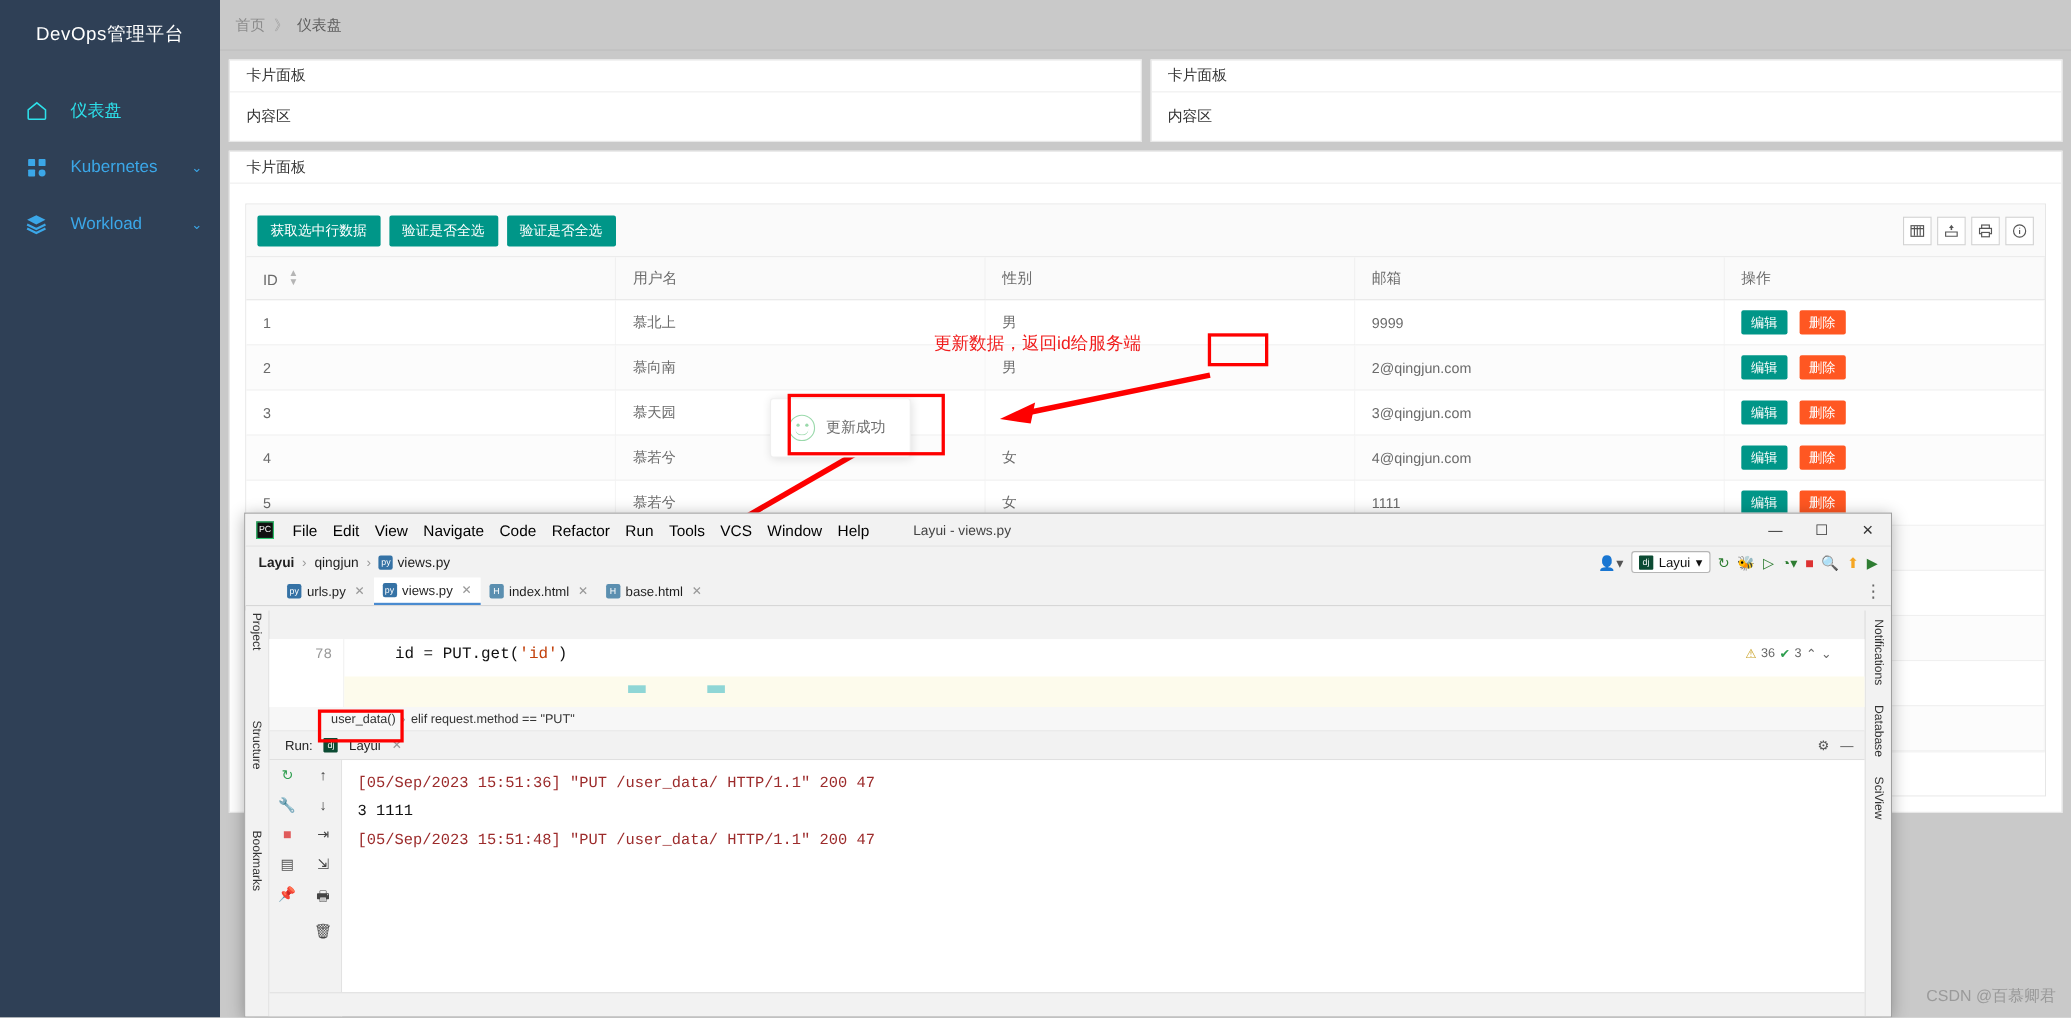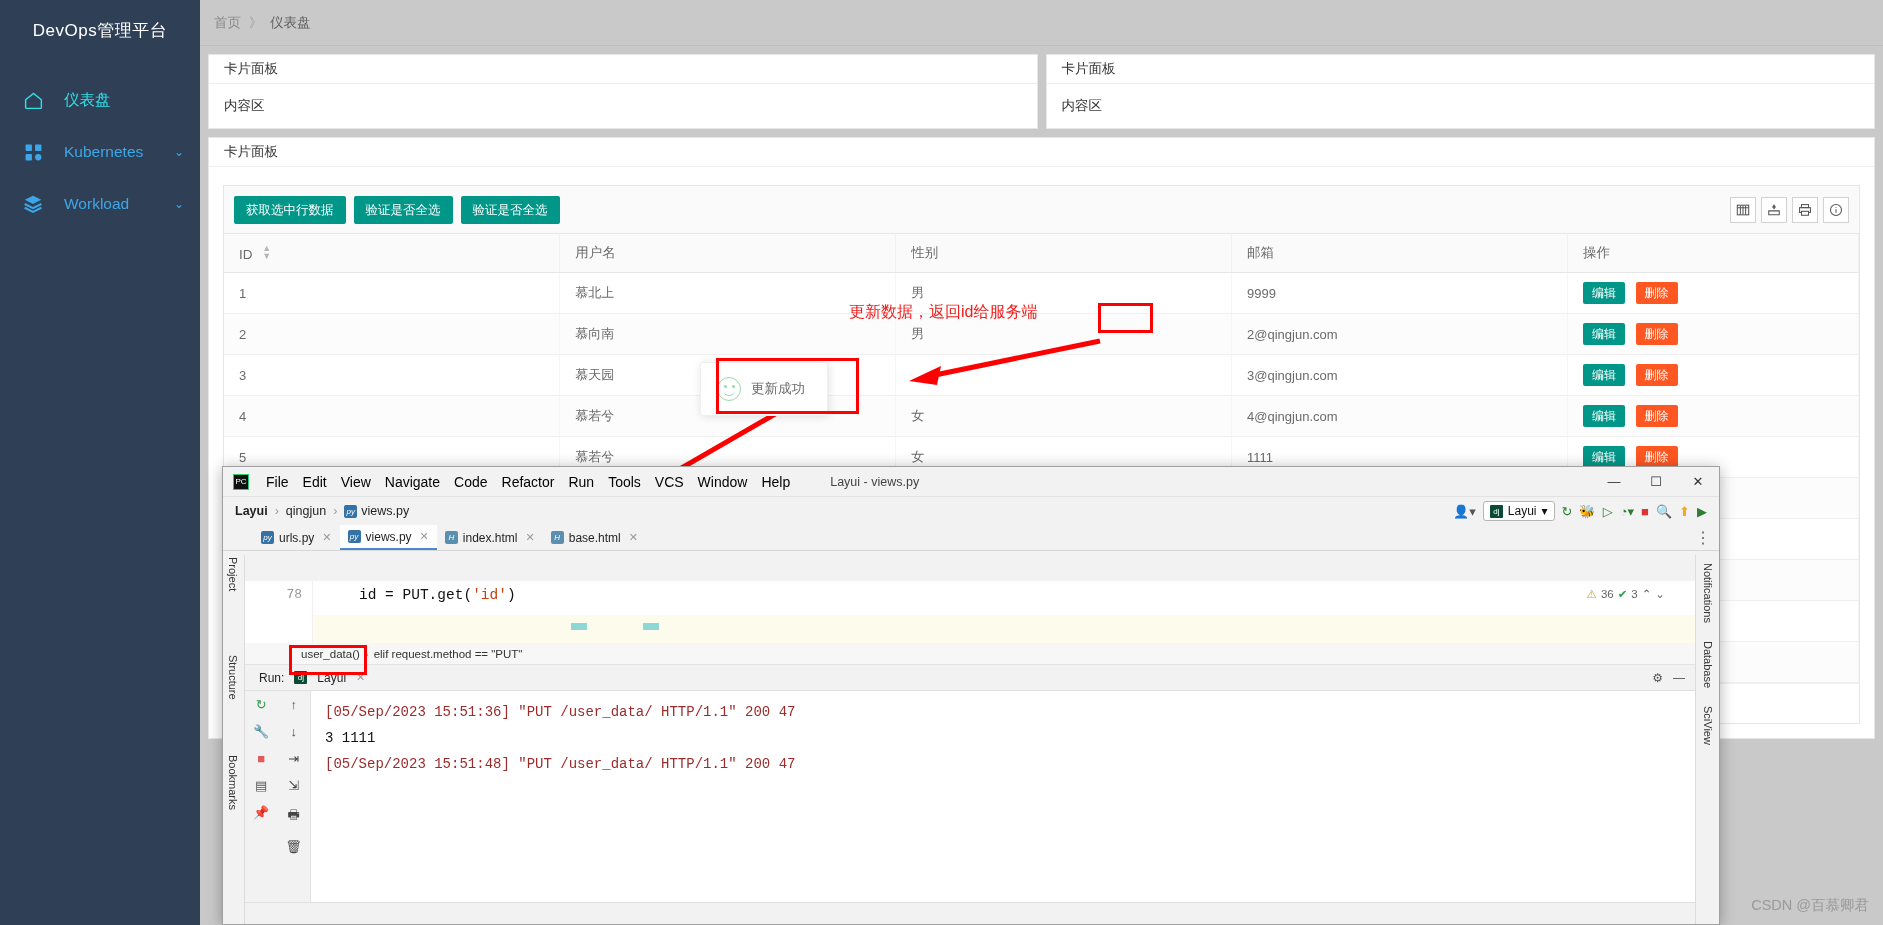--- a/index.html
+++ b/index.html
@@ -192,21 +192,21 @@
     height: 26px; background: #f2f2f2; display: flex; align-items: stretch;
     border-bottom: 1px solid #d7d7d7; padding-left: 30px;
   }
   .ide-tab {
     display: flex; align-items: center; gap: 5px; padding: 0 8px;
     font-size: 12px; color: #1f1f1f; cursor: pointer; position: relative;
   }
   .ide-tab.active { background: #fff; border-bottom: 2px solid #4a8bd0; }
   .tab-x { color: #999; font-size: 11px; margin-left: 3px; }
   .f-ico { width: 13px; height: 13px; font-size: 8px; display: flex;
-           align-items: center; justify-content: center; border-radius: 2px; color: #fff; font-style: italic; }
+           align-items: center; justify-content: center; border-radius: 2px; color: #fff; }
   .f-py { background: #3572a5; }
   .f-html { background: #5b8fb0; }
 
   .ide-leftbar {
     position: absolute; left: 0; top: 88px; bottom: 0; width: 22px;
     background: #f2f2f2; border-right: 1px solid #dcdcdc;
   }
   .vtxt {
     writing-mode: vertical-rl; font-size: 11px; color: #333; white-space: nowrap;
     display: flex; align-items: center; gap: 5px;

